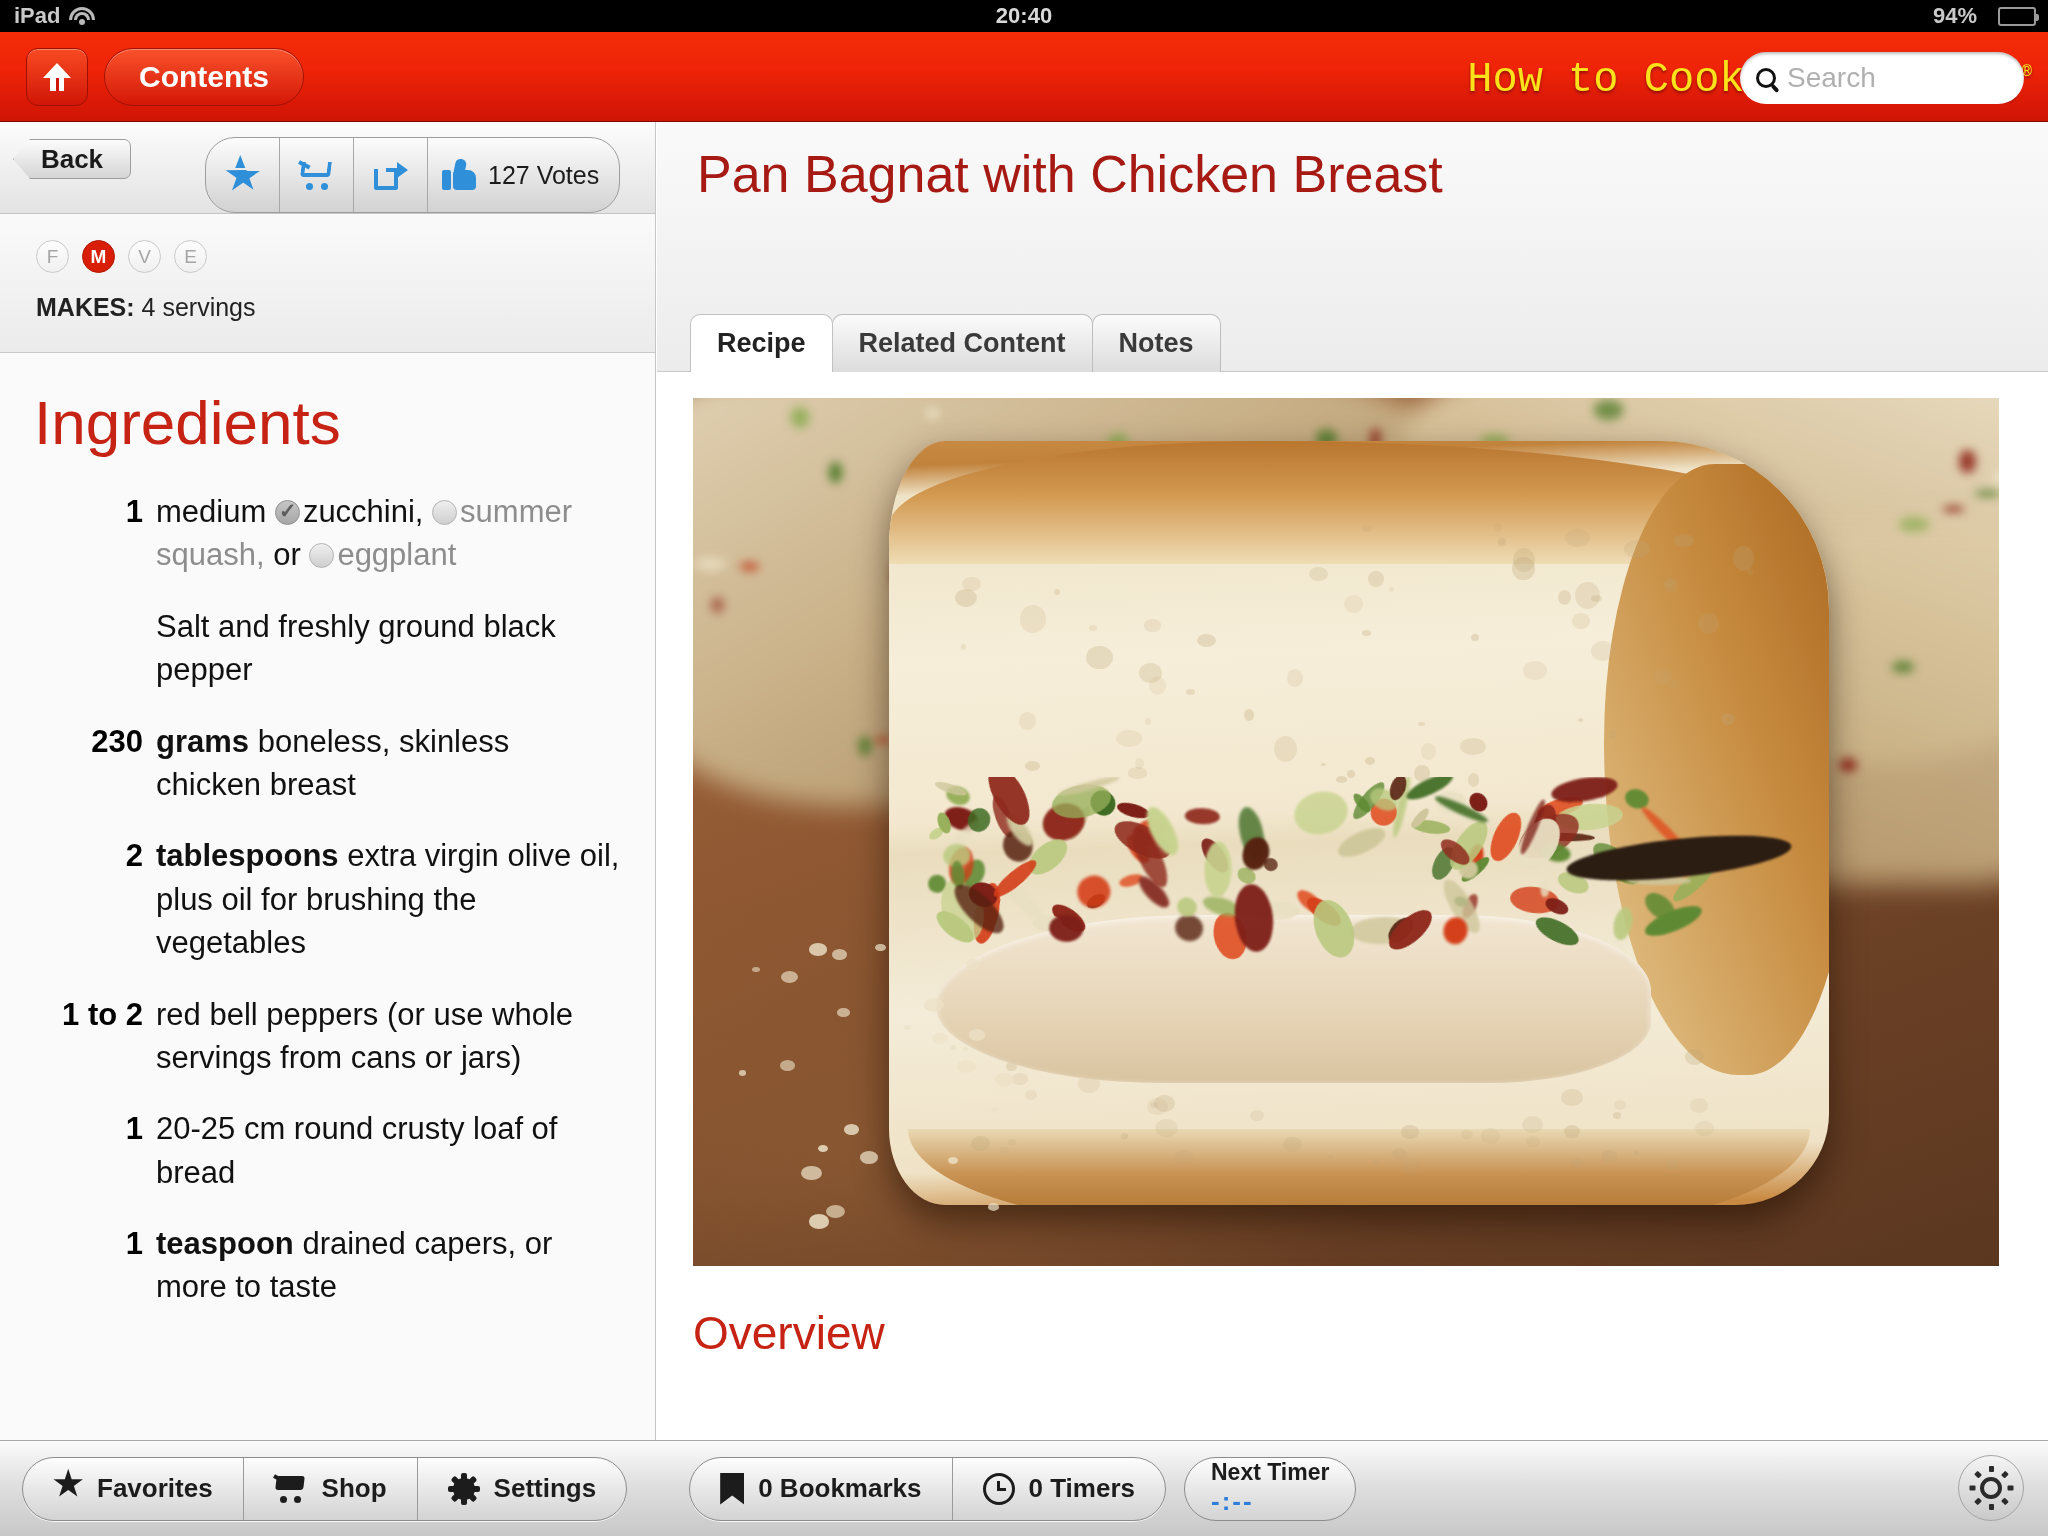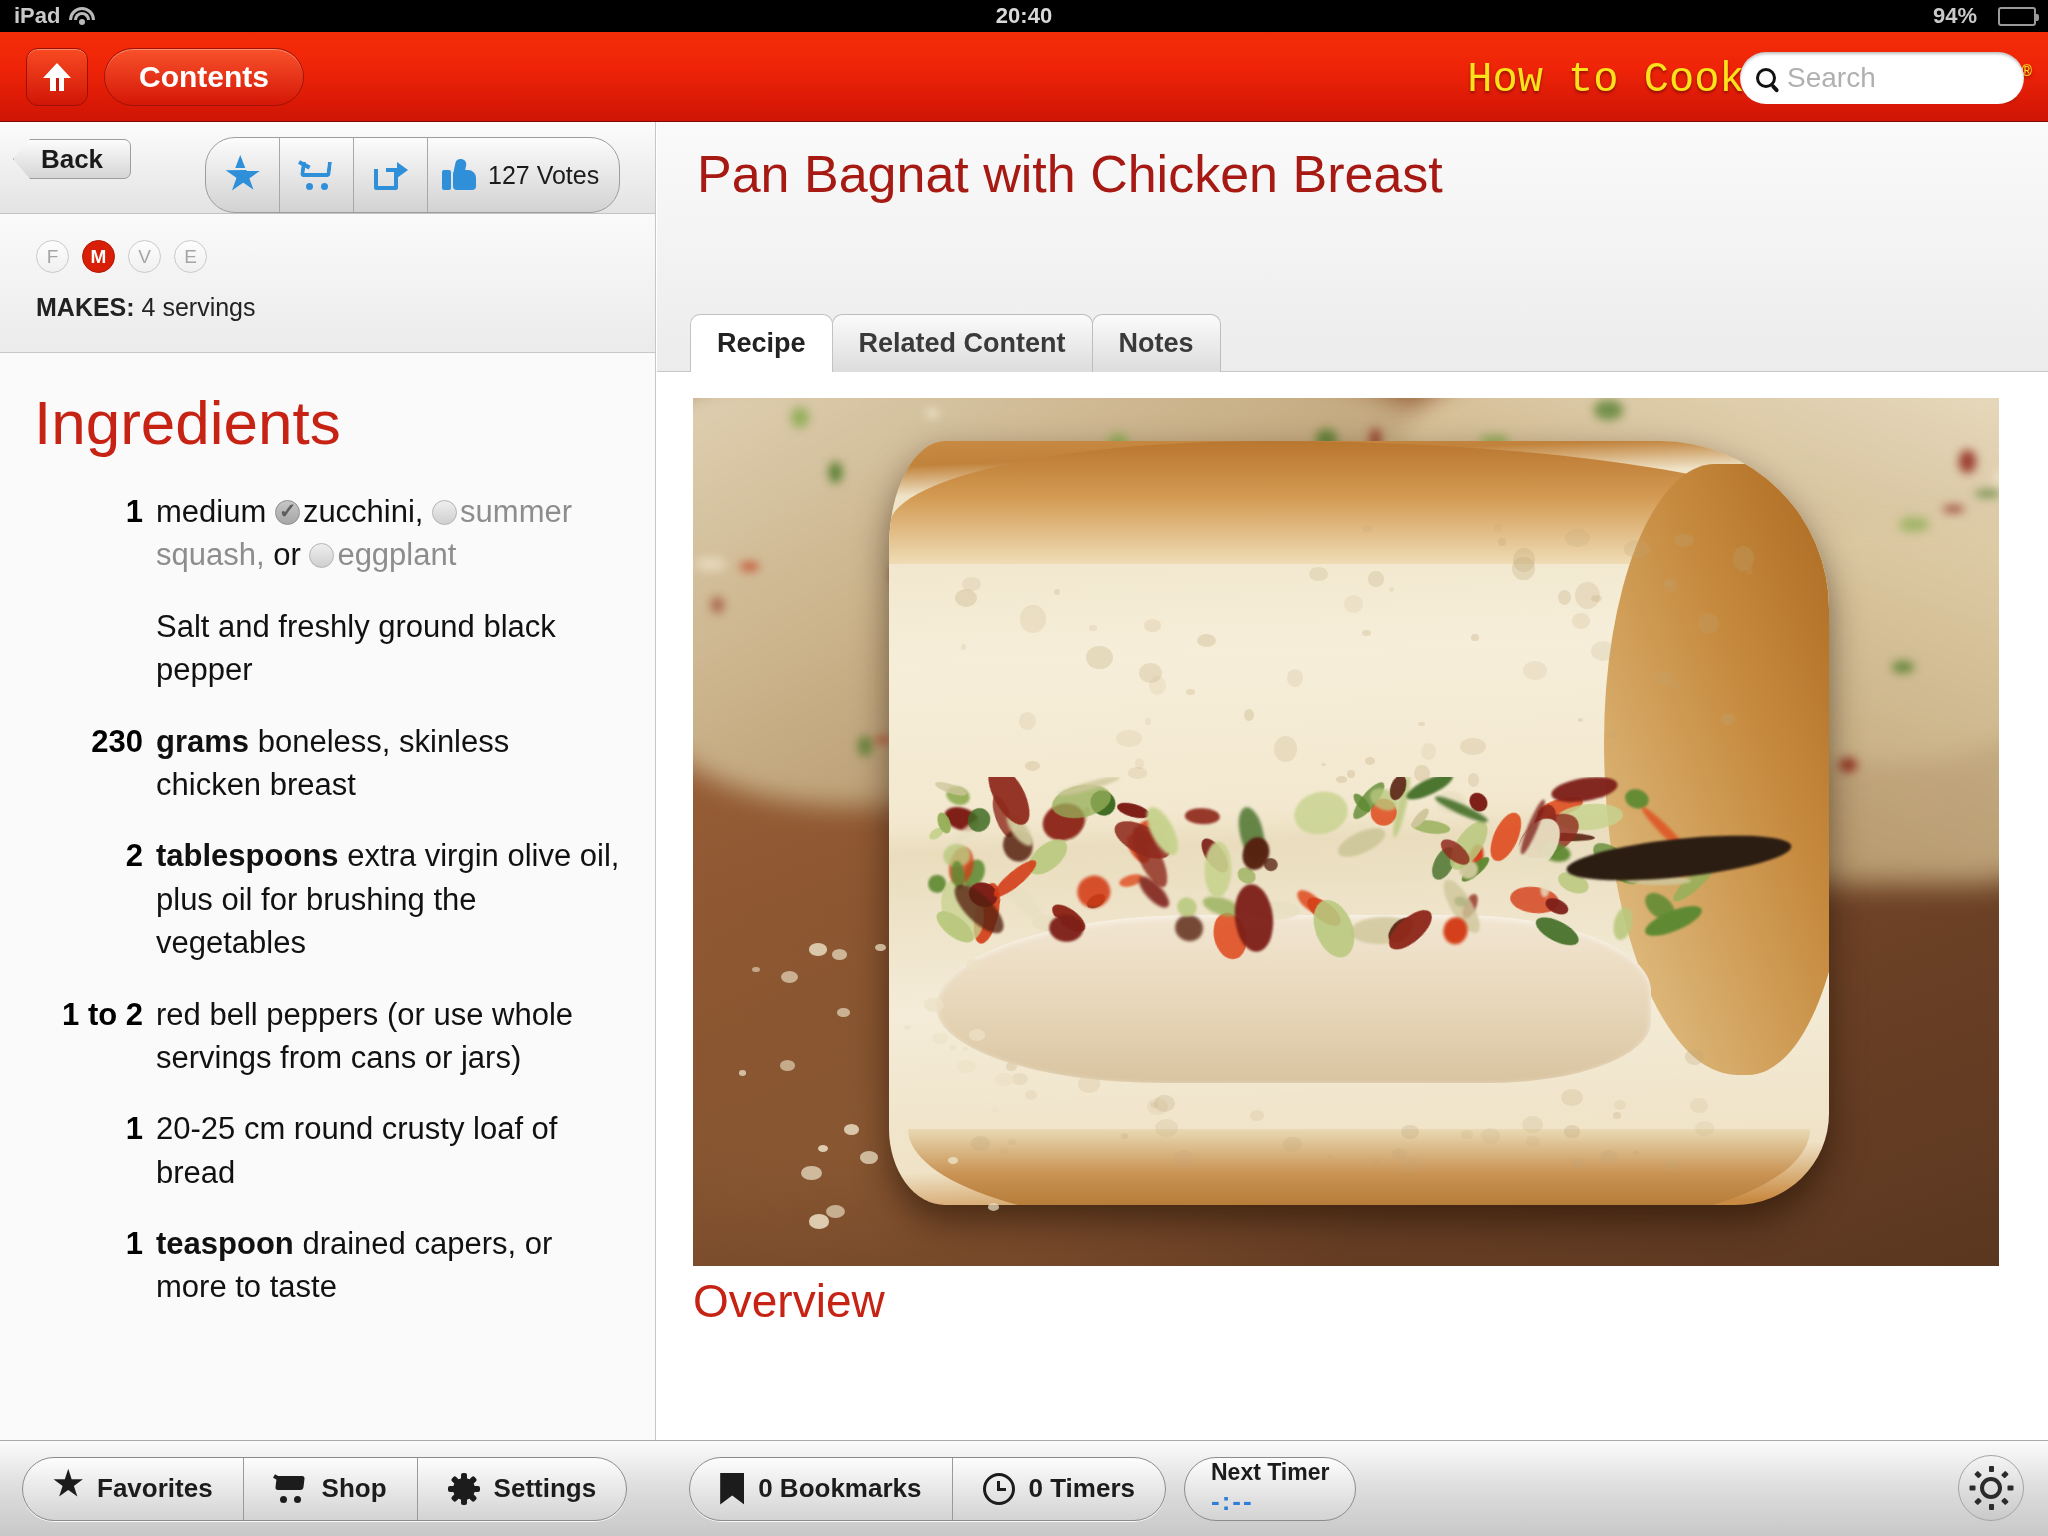--- a/index.html
+++ b/index.html
@@ -343,21 +343,21 @@
   .ph-crack {
     position: absolute; right: 4%; top: 52%; width: 24%; height: 5%;
     background: #2c1d12; border-radius: 50%;
     transform: rotate(-6deg); filter: blur(1px);
   }
   .ph-crumbs i {
     position: absolute; border-radius: 50%;
     background: rgba(236,225,198,.9);
   }
   .overview-title {
-    color: #c62314; font-size: 46px; margin-top: 8px;
+    color: #c62314; font-size: 46px; margin-top: 40px;
   }
 
   
   .bottombar {
     position: absolute; left: 0; bottom: 0; width: 2048px; height: 96px;
     background: linear-gradient(to bottom,#fbfbfb,#dedede 48%,#c8c8c8);
     border-top: 1px solid #a9a9a9;
     display: flex; align-items: center;
   }
   .seg {

